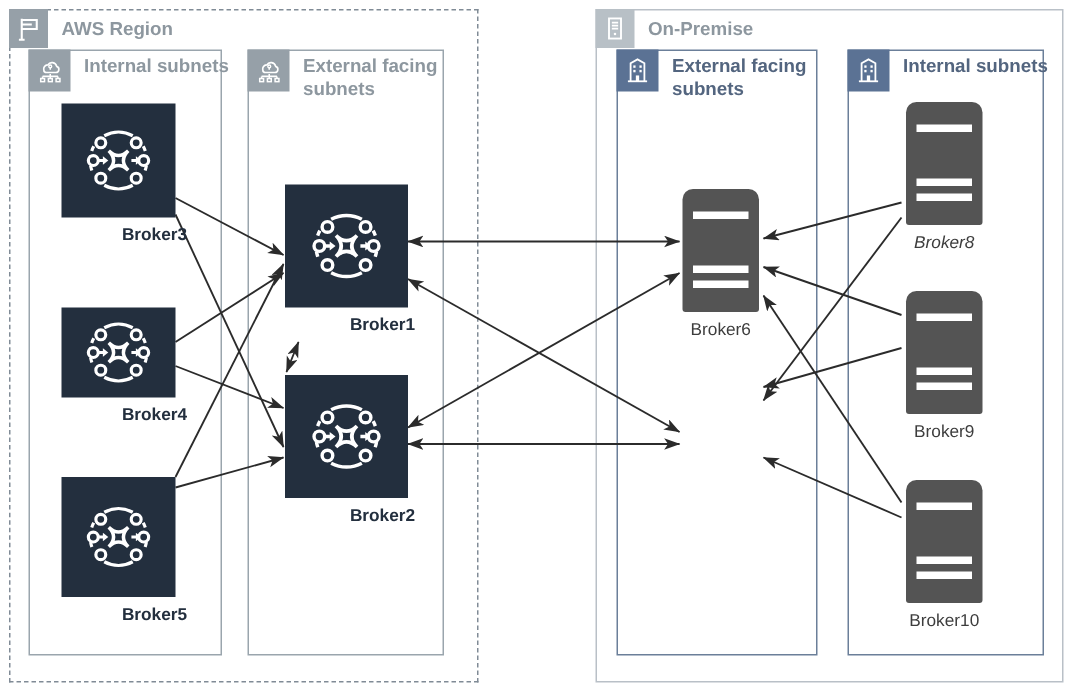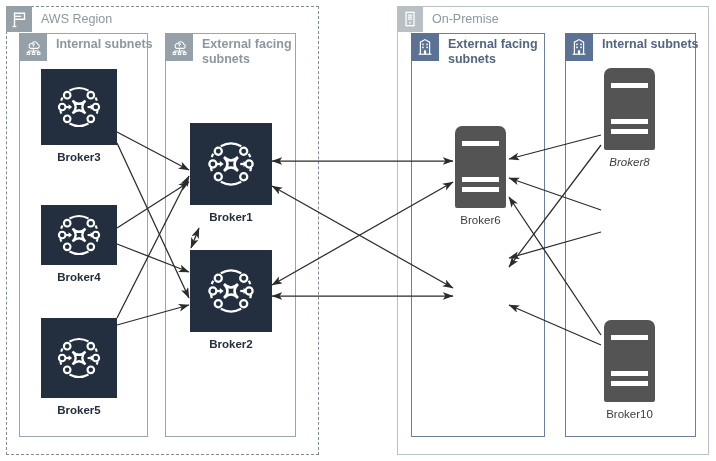--- a/index.html
+++ b/index.html
@@ -26,20 +26,21 @@
   }
   .group.onprem {
     border: 1.2px solid #b9c0c7;
   }
   .group-head {
     position: absolute;
     top: 0; left: 0;
     display: flex;
     align-items: flex-end;
     height: 26px;
+    font-weight: bold;
   }
   .group-badge {
     width: 26px; height: 26px;
     flex: 0 0 26px;
     display: flex; align-items: center; justify-content: center;
   }
   .group-badge.gray { background: #96a0a8; }
   .group-badge.onprem-gray { background: #b8c0c6; }
   .group-title {
     font-size: 12.5px;
@@ -107,20 +108,21 @@
     left: 50%;
     transform: translateX(-50%);
     white-space: nowrap;
     font-size: 11.5px;
   }
   .node-label.mq {
     color: #232f3e;
     font-weight: bold;
     top: 100%;
     margin-top: 6px;
+    margin-left: 24px;
   }
   .node-label.srv {
     color: #3d3d3d;
     top: 100%;
     margin-top: 6px;
   }
 
   #edges {
     position: absolute;
     top: 0; left: 0;
@@ -418,20 +420,28 @@
 
   <div class="node" style="left:604px; top:68px; width:51px; height:82px;font-style:italic;">
     <div class="node-shape-srv">
       <div class="srv-bar" style="top:18%;"></div>
       <div class="srv-bar" style="top:62%;"></div>
       <div class="srv-bar" style="top:74%;"></div>
     </div>
     <div class="node-label srv">Broker8</div>
   </div>
 
+  <div class="node" style="left:604px; top:194px; width:51px; height:82px;">
+    <div class="node-shape-srv">
+      <div class="srv-bar" style="top:18%;"></div>
+      <div class="srv-bar" style="top:62%;"></div>
+      <div class="srv-bar" style="top:74%;"></div>
+    </div>
+    <div class="node-label srv">Broker9</div>
+  </div>
 
   <div class="node" style="left:604px; top:320px; width:51px; height:82px;">
     <div class="node-shape-srv">
       <div class="srv-bar" style="top:18%;"></div>
       <div class="srv-bar" style="top:62%;"></div>
       <div class="srv-bar" style="top:74%;"></div>
     </div>
     <div class="node-label srv">Broker10</div>
   </div>
 

